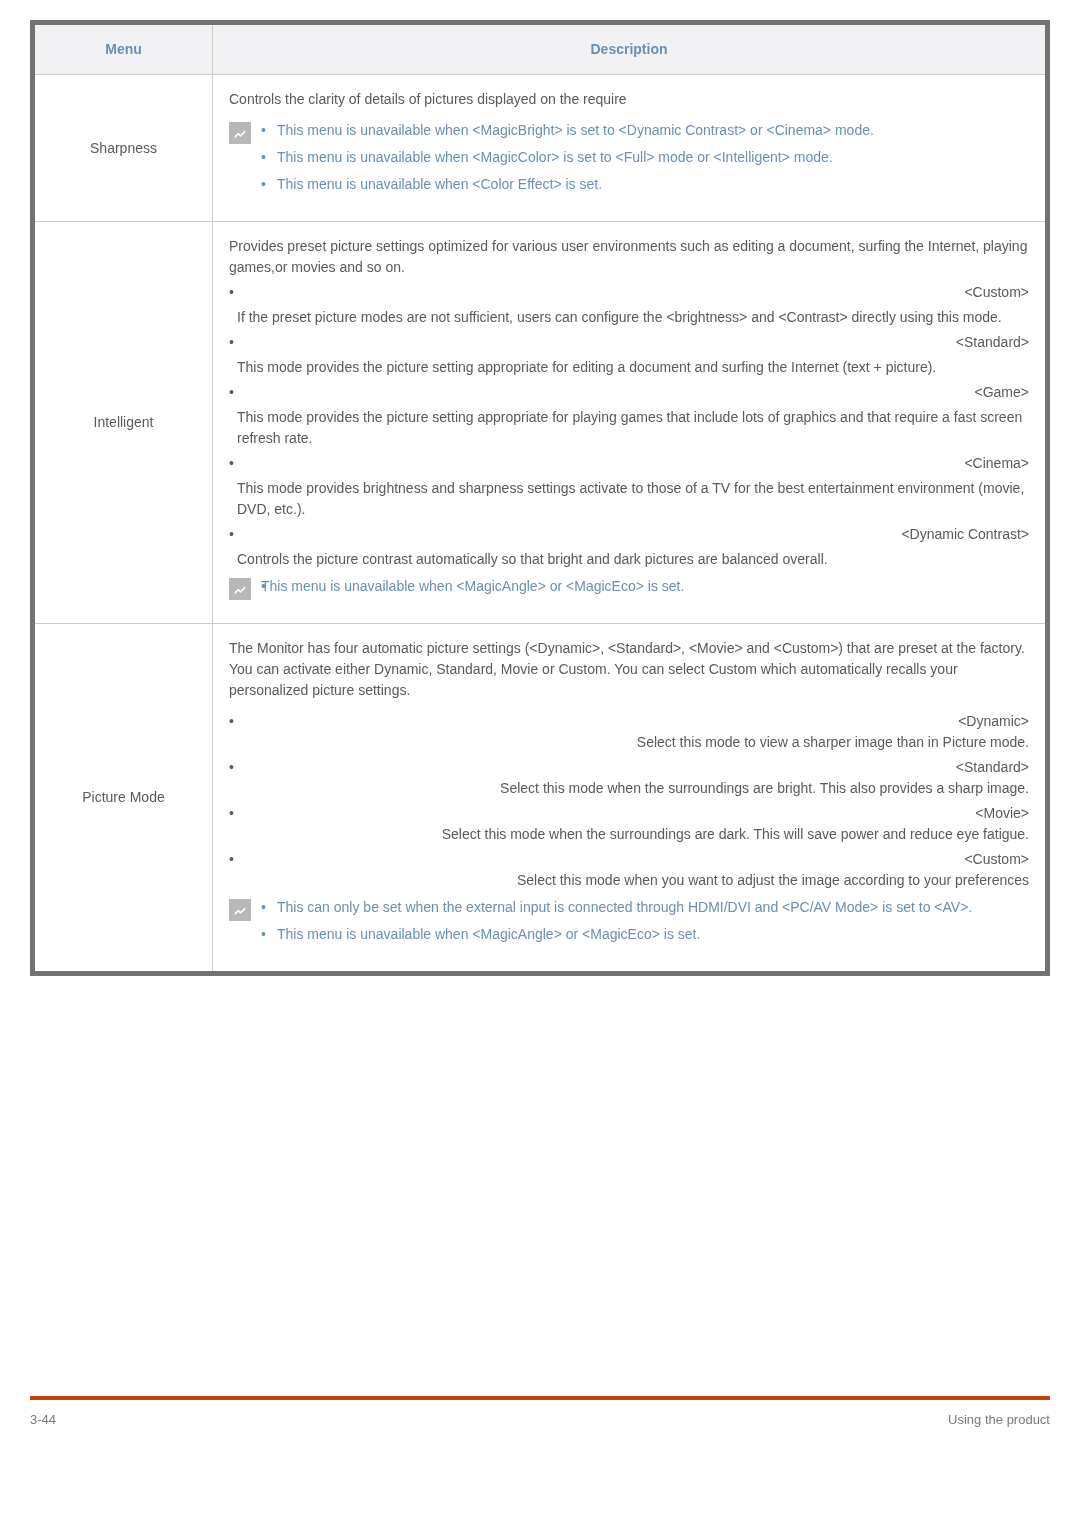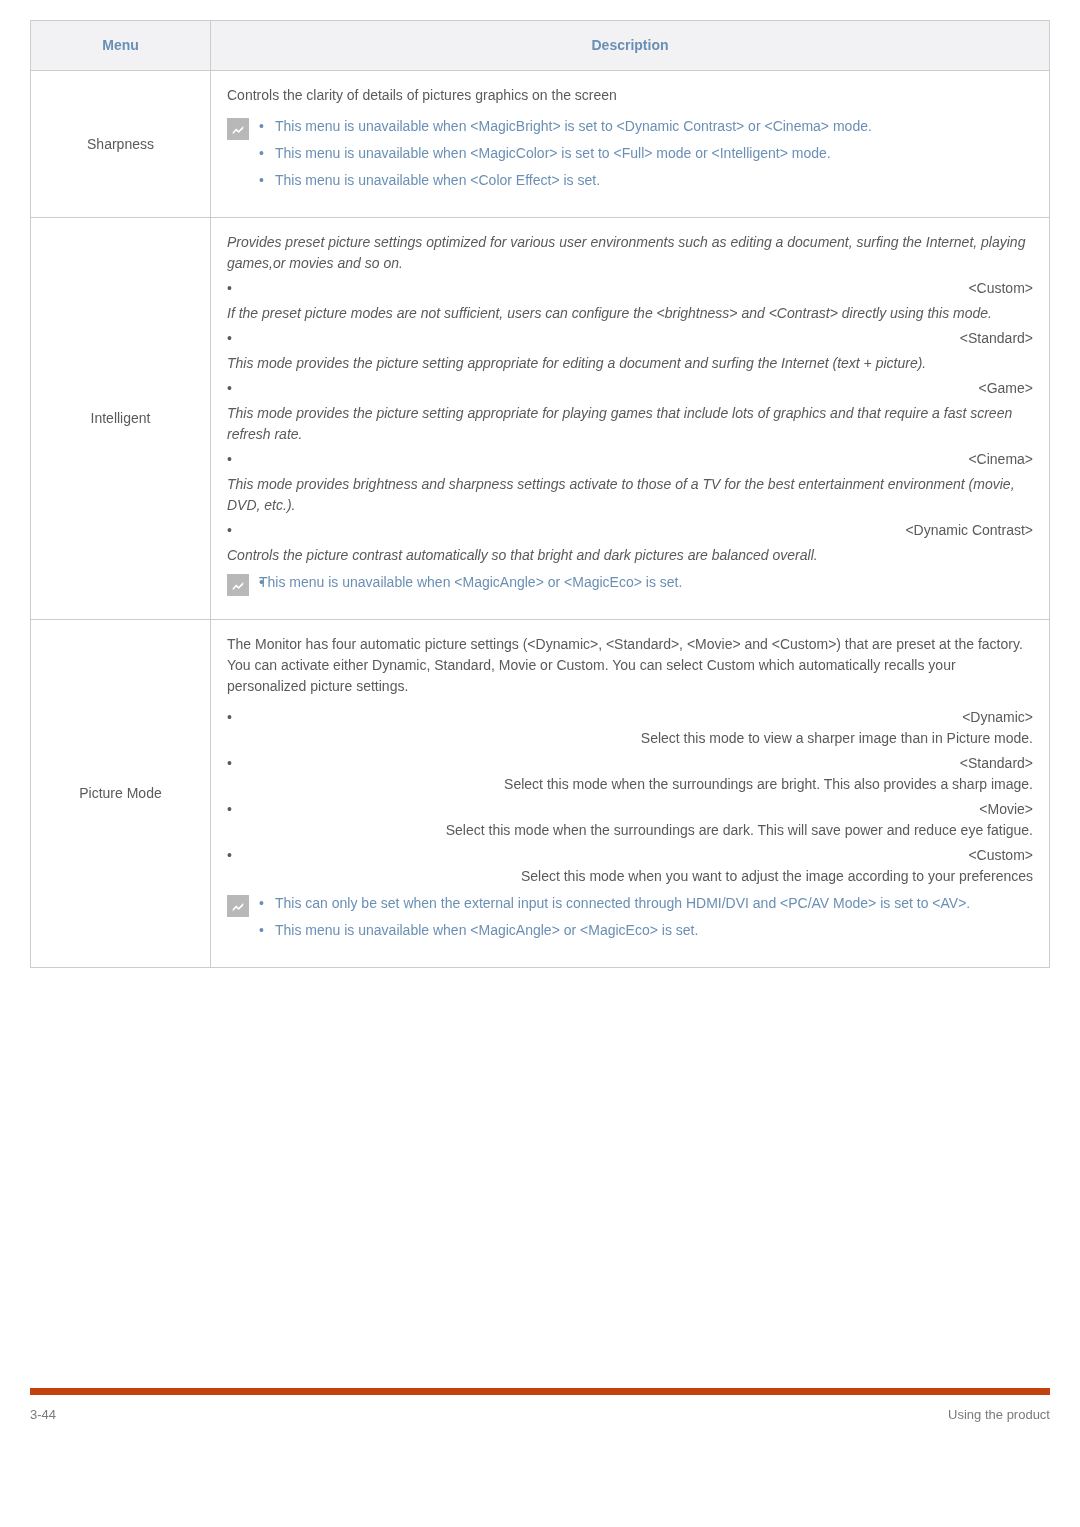--- a/index.html
+++ b/index.html
@@ -13,21 +13,21 @@
       width: 1080px;
       margin: 0 auto;
       padding: 20px 30px;
       color: #5a5a5a;
       font-size: 14px;
       line-height: 1.5;
     }
     table {
       width: 100%;
       border-collapse: collapse;
-      border: 1px solid #737373;
+      border: 5px solid #737373;
     }
     thead th {
       background: #f2f2f5;
       color: #6a8fb5;
       font-weight: bold;
       text-align: center;
       padding: 14px 12px;
       border: 1px solid #cccccc;
       font-size: 14px;
     }
@@ -99,52 +99,51 @@
       text-align: right;
     }
     .plain-list > li::before {
       content: "•";
       position: absolute;
       left: 0;
       top: 0;
       color: #5a5a5a;
     }
     .option-desc {
-      margin-left: 0;
+      margin-left: 8px;
       margin-bottom: 8px;
     }
     .footer {
       display: flex;
       justify-content: space-between;
       margin-top: 420px;
-      border-top: 7px solid #c2410c;
+      border-top: 4px solid #c2410c;
       padding-top: 10px;
       color: #7a7a7a;
       font-size: 13px;
     }
     .mb-row .desc-cell p {
       margin-bottom: 4px;
-      font-style: italic;
     }
   </style>
 </head>
 <body>
 
 <table>
   <thead>
     <tr>
       <th class="menu-col">Menu</th>
       <th>Description</th>
     </tr>
   </thead>
   <tbody>
     <tr>
       <td class="menu-cell">Sharpness</td>
       <td class="desc-cell">
-        <p class="intro">Controls the clarity of details of pictures graphics on the screen</p>
+        <p class="intro">Controls the clarity of details of pictures displayed on the require</p>
         <div class="note-block">
           <span class="note-icon">
             <svg viewBox="0 0 24 24">
                 <path fill="#fff" d="M3 17l6-6 4 4 8-8v4l-8 8-4-4-6 6z"></path>
               </svg>
           </span>
           <ul class="note-list">
             <li>This menu is unavailable when &lt;MagicBright&gt; is set to &lt;Dynamic Contrast&gt; or &lt;Cinema&gt; mode.</li>
             <li>This menu is unavailable when &lt;MagicColor&gt; is set to &lt;Full&gt; mode or &lt;Intelligent&gt; mode.</li>
             <li>This menu is unavailable when &lt;Color Effect&gt; is set.</li>

